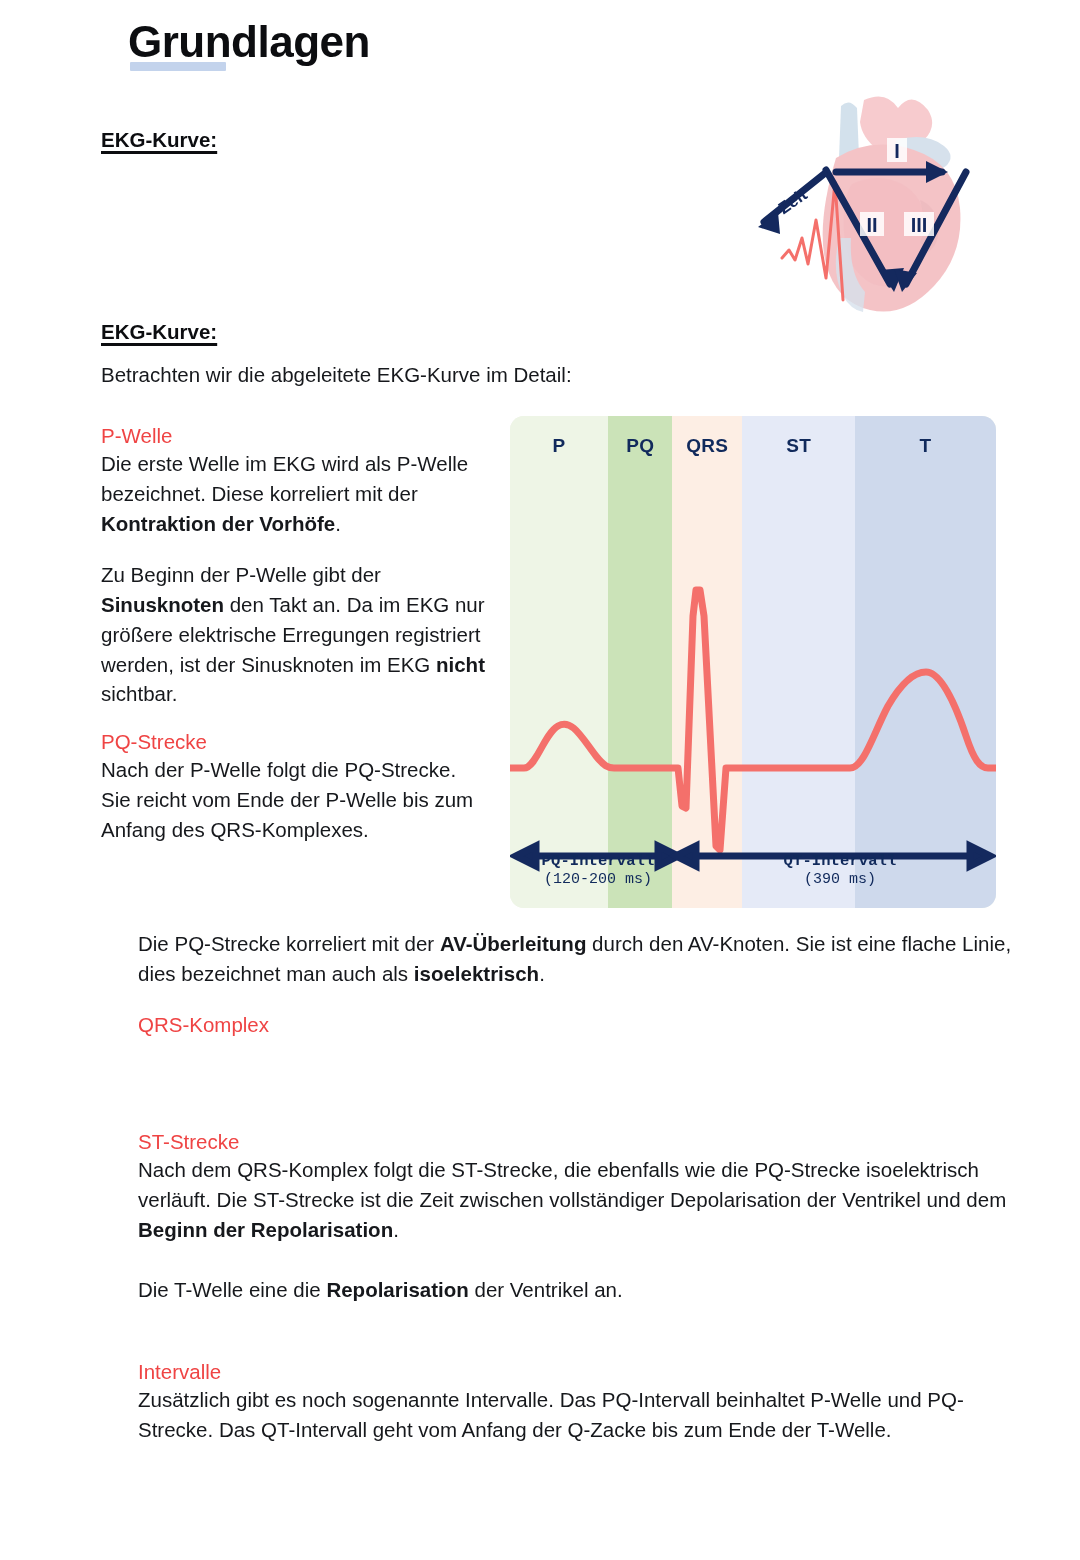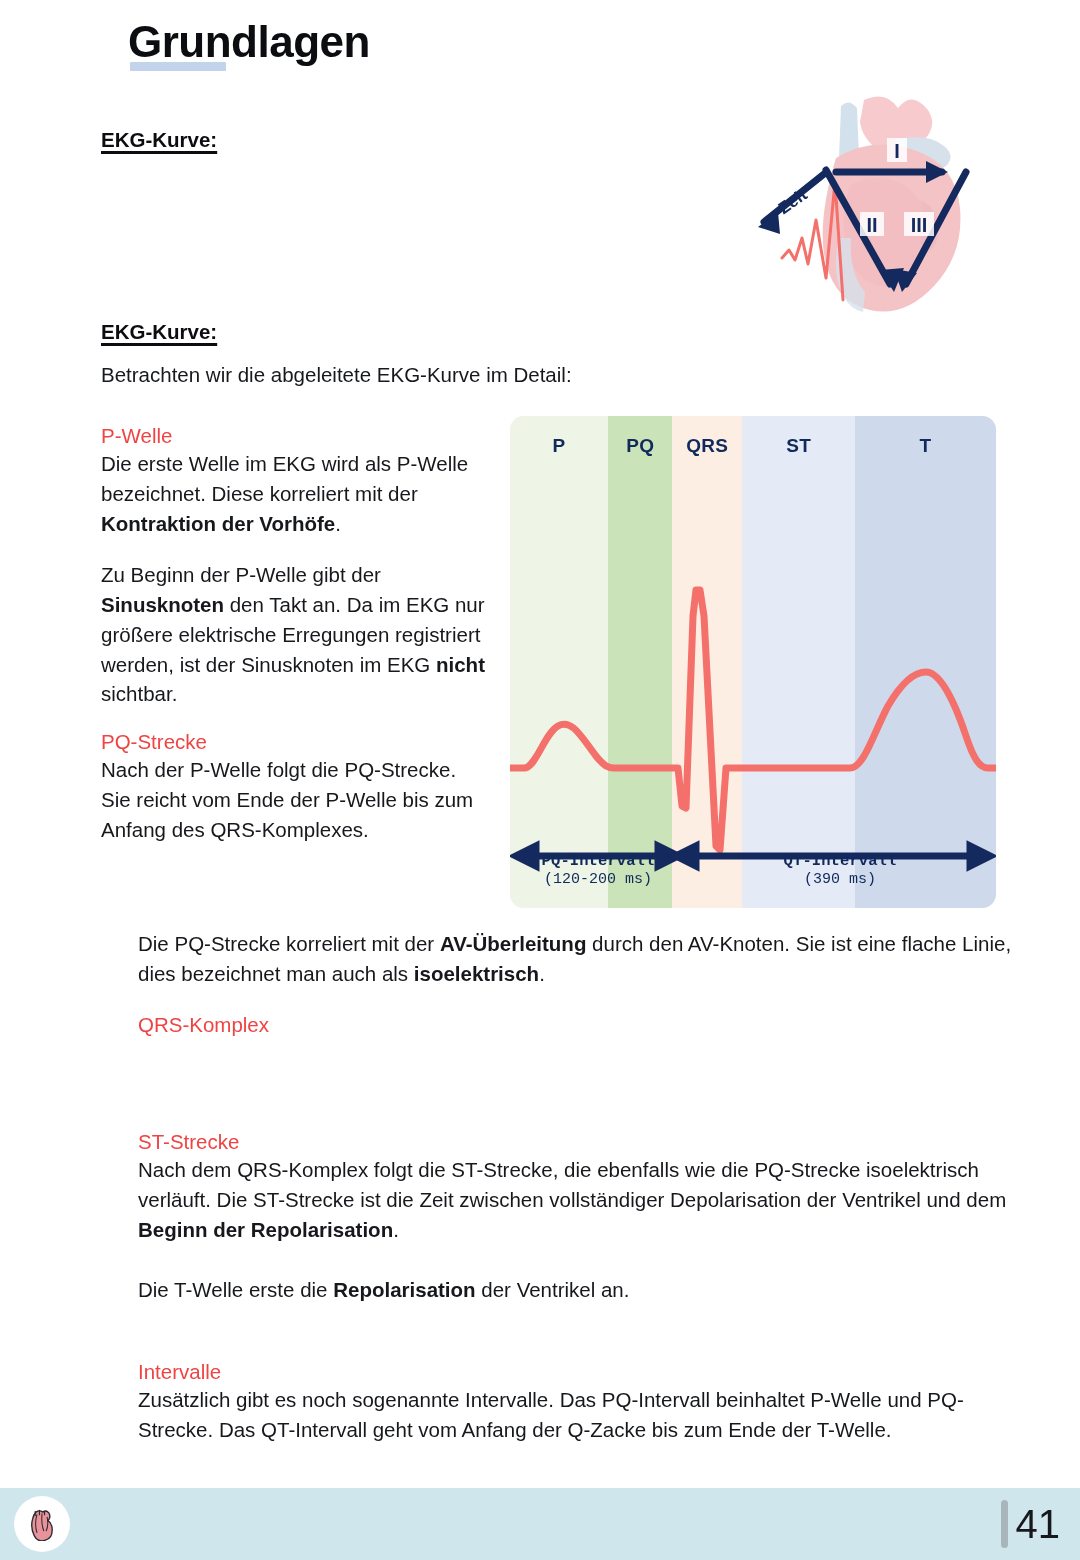--- a/index.html
+++ b/index.html
@@ -241,34 +241,23 @@
 
   <div class="wide w-st">
     <div class="sec-hd">ST-Strecke</div>
     <div class="body-txt">
       <span>Nach dem QRS-Komplex folgt die ST-Strecke, die ebenfalls wie die PQ-Strecke isoelektrisch verläuft. Die ST-Strecke ist die Zeit zwischen vollständiger Depolarisation der Ventrikel und dem </span><b>Beginn der Repolarisation</b><span>.</span>
     </div>
   </div>
 
   <div class="wide w-t">
     <div class="body-txt">
-      <span>Die T-Welle erste die </span><b>Repolarisation</b><span> der Ventrikel an.</span>
+      <span>Die T-Welle eine die </span><b>Repolarisation</b><span> der Ventrikel an.</span>
     </div>
   </div>
 
   <div class="wide w-int">
     <div class="sec-hd">Intervalle</div>
     <div class="body-txt">Zusätzlich gibt es noch sogenannte Intervalle. Das PQ-Intervall beinhaltet P-Welle und PQ-Strecke. Das QT-Intervall geht vom Anfang der Q-Zacke bis zum Ende der T-Welle.</div>
   </div>
 
-  <div class="footer">
-    <div class="footer-badge">
-      <svg viewBox="0 0 40 40" xmlns="http://www.w3.org/2000/svg">
-        <path d="M13 6 q4 -3 8 0 q4 -3 7 1 q3 5 -1 9 q5 3 5 11 q0 10 -8 12 q-9 3 -13 -5 q-5 -10 -2 -20 q1 -5 4 -8 z" fill="#e8939c" stroke="#2a2a2e" stroke-width="1.6" stroke-linejoin="round"></path>
-        <path d="M14 9 q-3 12 0 21 M20 8 q-1 12 2 20 M26 12 q2 9 -1 16" fill="none" stroke="#2a2a2e" stroke-width="1.2" stroke-linecap="round"></path>
-        <path d="M12 5 l0 5 M17 4 l0 5 M23 5 l0 4" fill="none" stroke="#2a2a2e" stroke-width="1.4" stroke-linecap="round"></path>
-      </svg>
-    </div>
-    <div class="page-divider"></div>
-    <div class="page-num">41</div>
-  </div>
 
 </div>
 
 </body></html>

